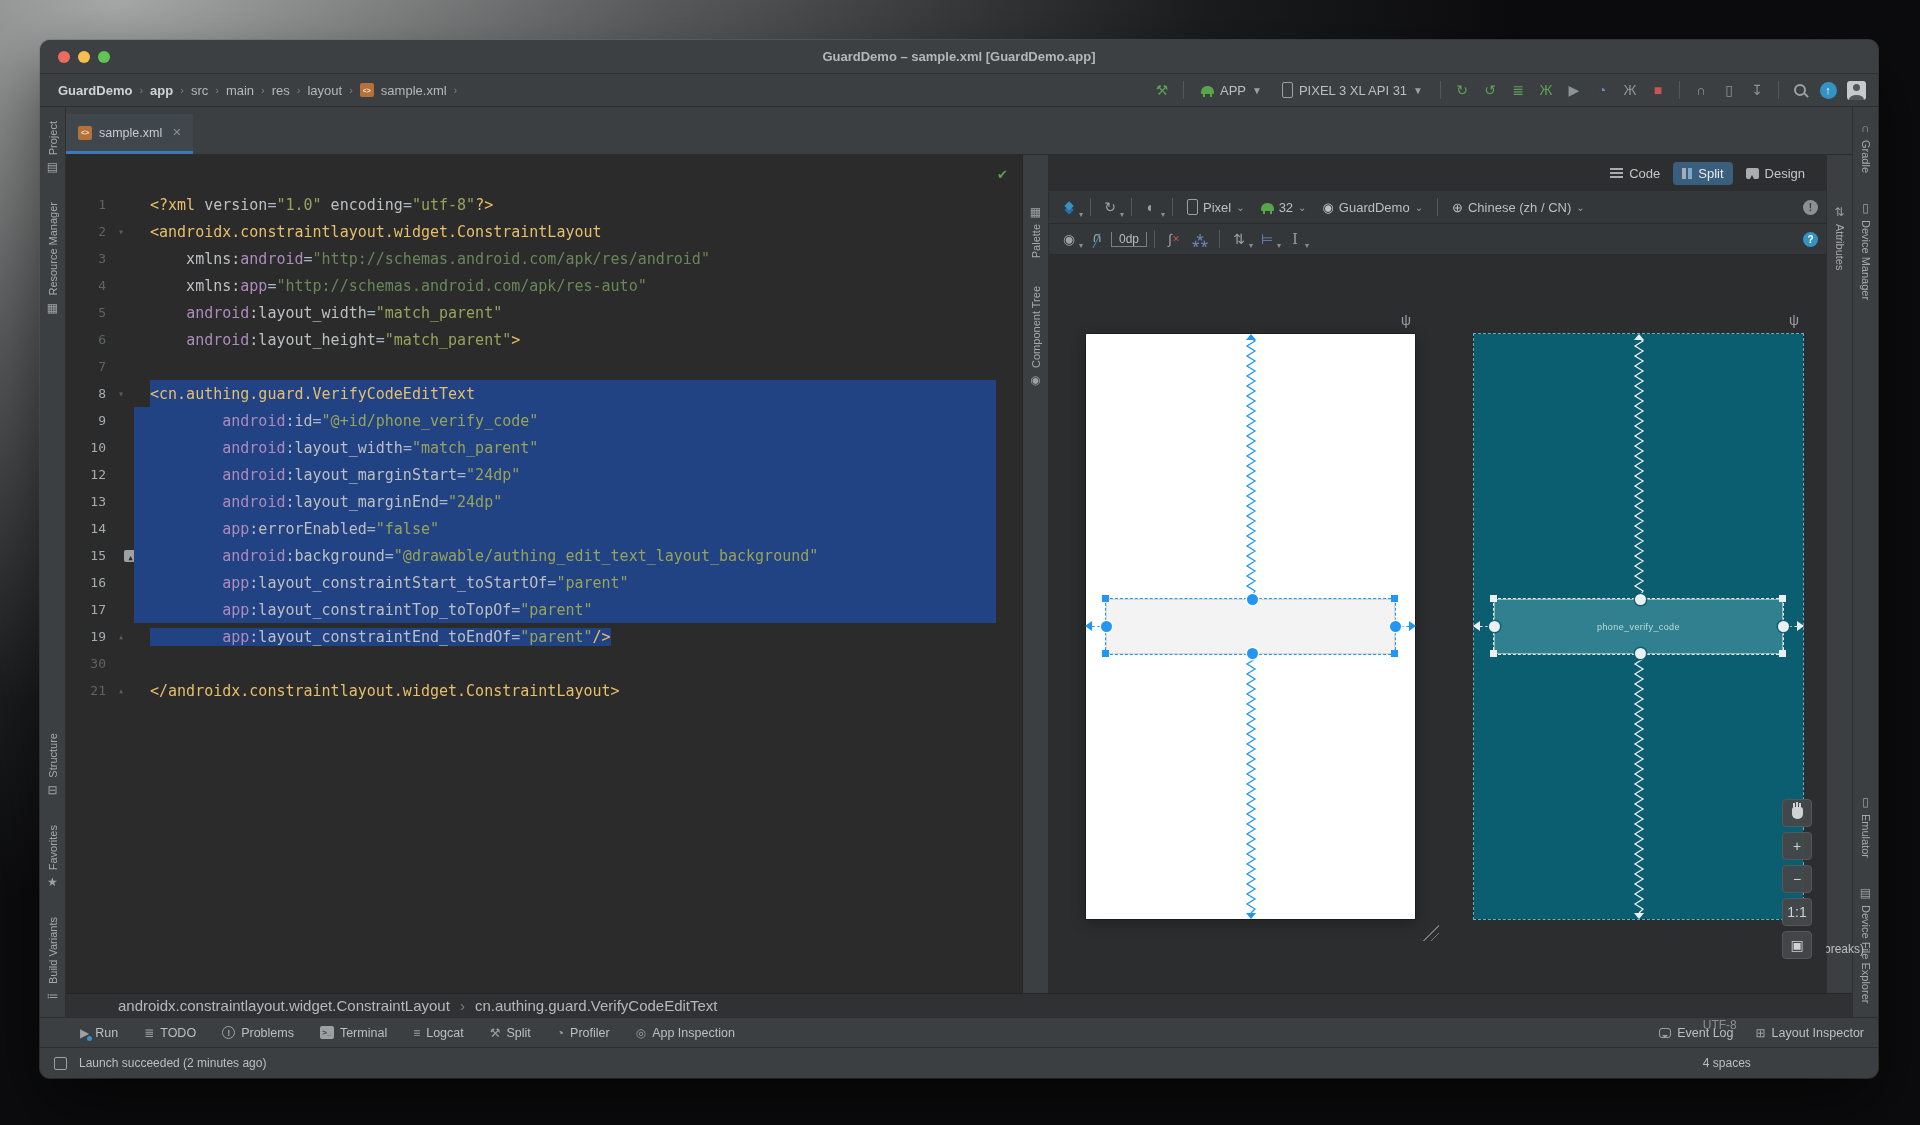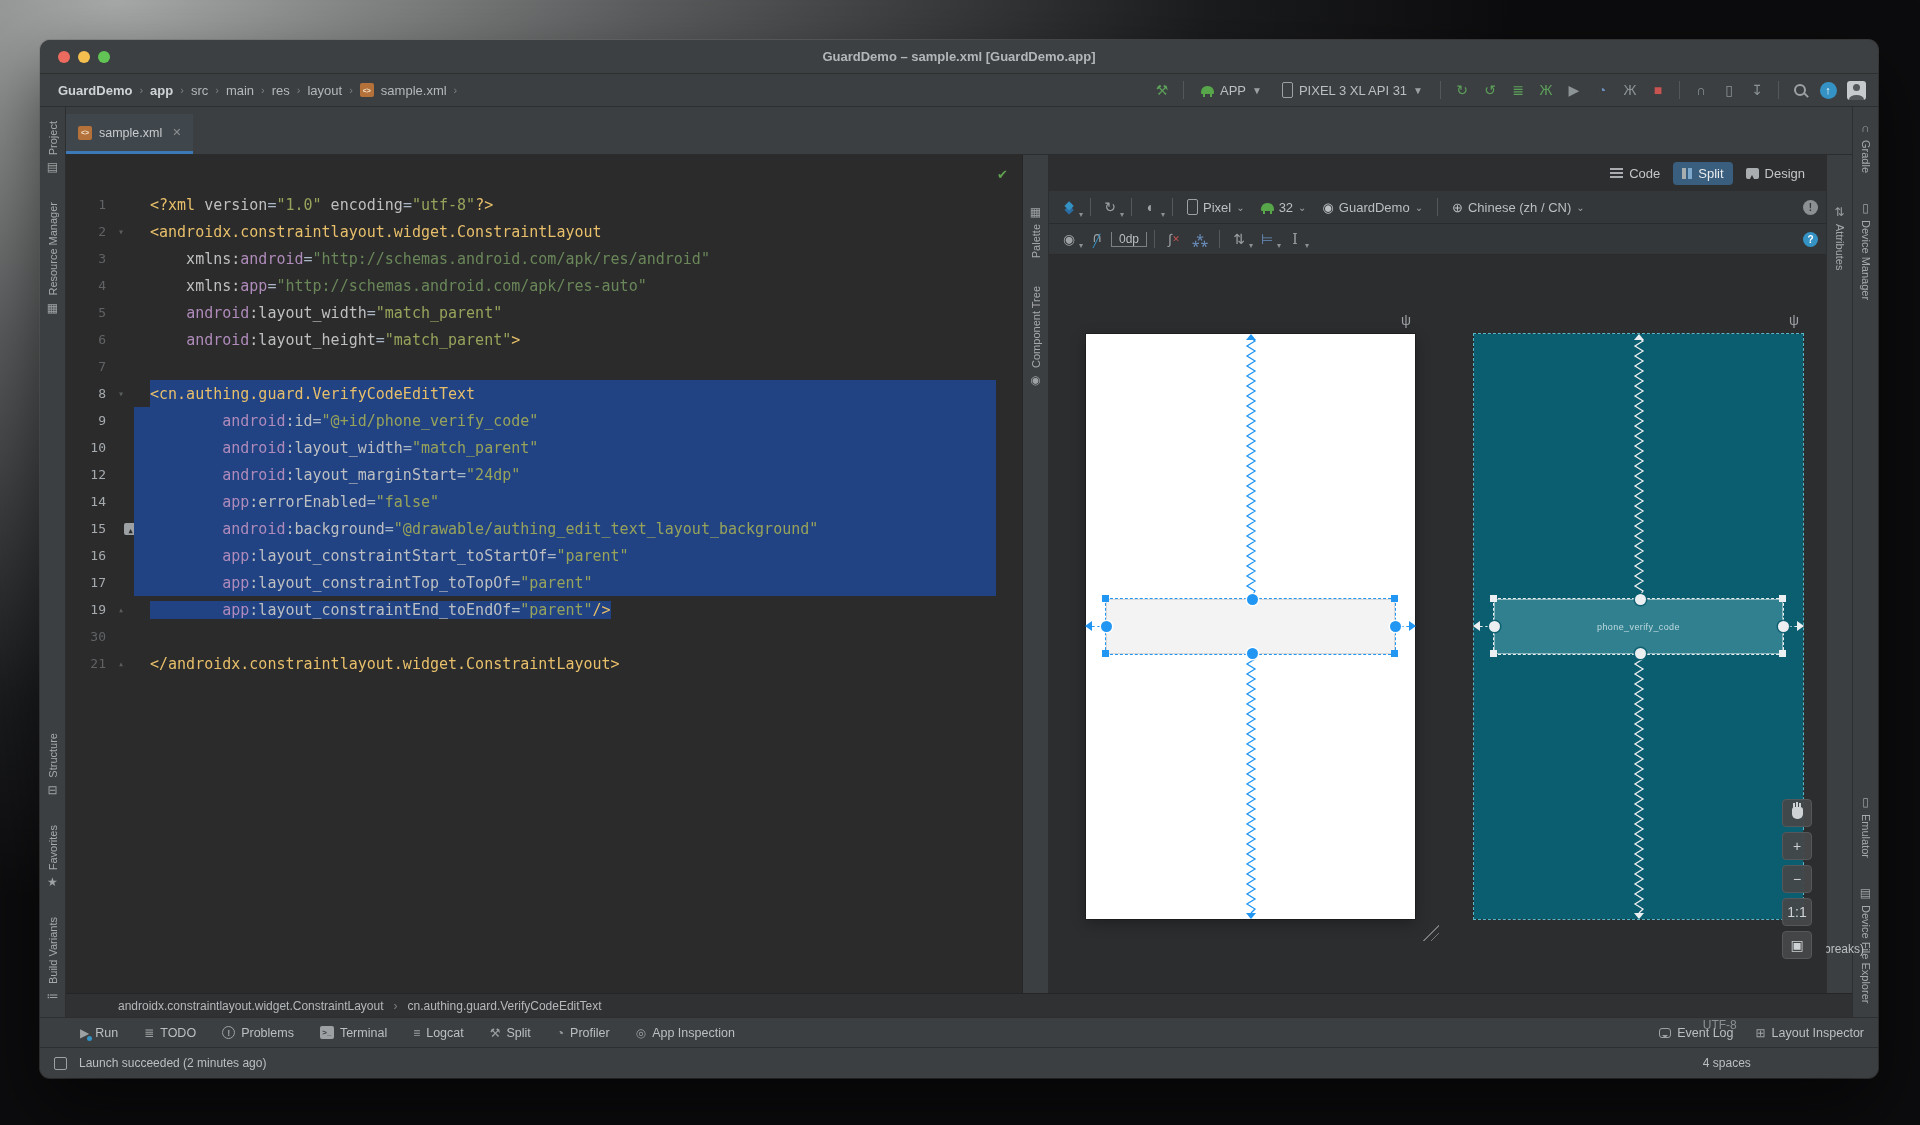--- a/index.html
+++ b/index.html
@@ -120,21 +120,21 @@
   .zigwrap { position:absolute; z-index:1; }
   .grip { position:absolute; width:16px; height:16px;
     background:linear-gradient(135deg, transparent 50%, #77797b 50% 56%, transparent 56% 72%, #77797b 72% 78%, transparent 78%); }
   .zstack { position:absolute; display:flex; flex-direction:column; gap:5px; align-items:center; z-index:5; }
   .zbtn { width:30px; height:28px; background:rgba(68,71,73,.95); border:1px solid #55585a; border-radius:4px; color:#cfd2d4; display:flex; align-items:center; justify-content:center; font-size:14px; }
   .zbtn.ratio { font-size:14px; }
   .hand { width:11px; height:12px; background:#cfd2d4; border-radius:3px 3px 5px 5px; position:relative; }
   .hand::before { content:""; position:absolute; top:-4px; left:1px; width:2px; height:6px; background:#cfd2d4; box-shadow:3px -1px 0 #cfd2d4, 6px 0 0 #cfd2d4; }
 
   
-  .xmlcrumb { height:24px; flex:0 0 24px; background:#2f3133; border-top:1px solid #242526; display:flex; align-items:center; gap:10px; padding-left:52px; font-size:12px; color:#b5b8ba; }
+  .xmlcrumb { height:24px; flex:0 0 24px; background:#2f3133; border-top:1px solid #242526; display:flex; align-items:center; gap:10px; padding-left:52px; font-size:15px; color:#b5b8ba; }
   .xmlcrumb .sep { color:#7d8082; }
 
   
   .bottombar { height:30px; flex:0 0 30px; background:#3c3f41; border-top:1px solid #2c2e2f; display:flex; align-items:center; padding:0 14px 0 40px; }
   .bbl, .bbr { display:flex; align-items:center; gap:26px; }
   .bbr { margin-left:auto; gap:22px; }
   .btool { display:flex; align-items:center; gap:6px; color:#bcbfc1; font-size:12.5px; }
   .btool .g { color:#9da1a3; font-size:12px; position:relative; }
   .bdot { position:absolute; right:-3px; bottom:-1px; width:5px; height:5px; border-radius:50%; background:#3592c4; }
   .circ { width:13px; height:13px; border-radius:50%; border:1.5px solid #9da1a3; color:#9da1a3; font-size:9px; font-weight:bold; display:inline-flex; align-items:center; justify-content:center; }
@@ -355,20 +355,29 @@
                   <div class="gut">
                     <span class="lnum">12</span>
                   </div>
                   <div class="lct">
                     <span class="selfill"></span>
                     <span class="tokw"><span class="tk-p">        </span><span class="tk-n">android</span><span class="tk-a">:layout_marginStart</span><span class="tk-e">=</span><span class="tk-v">"24dp"</span></span>
                   </div>
                 </div>
                 <div class="cl sel selb">
                   <div class="gut">
+                    <span class="lnum">13</span>
+                  </div>
+                  <div class="lct">
+                    <span class="selfill"></span>
+                    <span class="tokw"><span class="tk-p">        </span><span class="tk-n">android</span><span class="tk-a">:layout_marginEnd</span><span class="tk-e">=</span><span class="tk-v">"24dp"</span></span>
+                  </div>
+                </div>
+                <div class="cl sel selb">
+                  <div class="gut">
                     <span class="lnum">14</span>
                   </div>
                   <div class="lct">
                     <span class="selfill"></span>
                     <span class="tokw"><span class="tk-p">        </span><span class="tk-n">app</span><span class="tk-a">:errorEnabled</span><span class="tk-e">=</span><span class="tk-v">"false"</span></span>
                   </div>
                 </div>
                 <div class="cl sel selb">
                   <div class="gut">
                     <span class="lnum">15</span>

